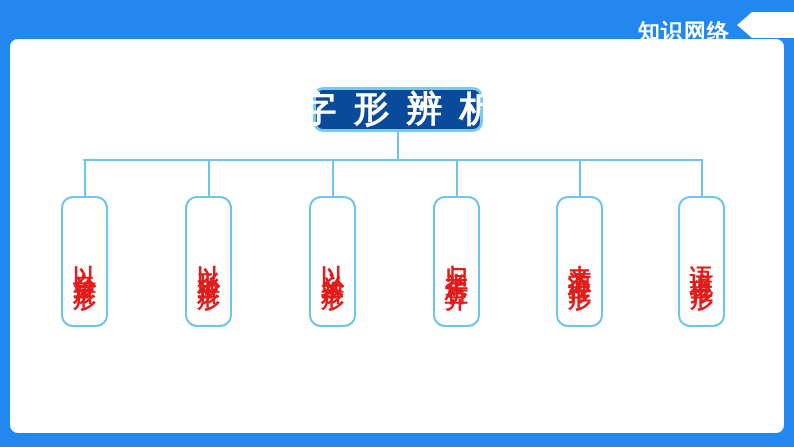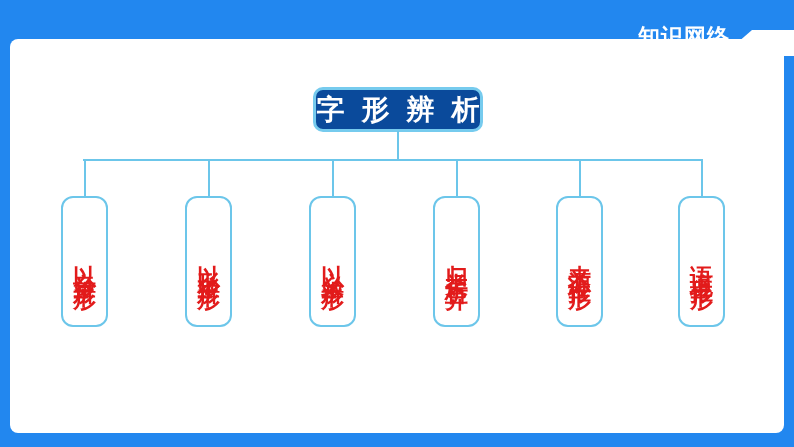--- a/index.html
+++ b/index.html
@@ -14,24 +14,24 @@
   .panel{
     position:absolute;
     left:10px;top:39px;
     width:774px;height:394px;
     background:#ffffff;
     border-radius:8px;
   }
   
   .banner{
     position:absolute;
-    top:0;right:0;
+    top:12px;right:0;
     height:56px;
     display:flex;
-    align-items:flex-end;
+    align-items:flex-start;
     gap:7px;
   }
   .banner-label{
     color:#ffffff;
     font-size:22px;
     font-weight:bold;
     letter-spacing:1px;
     line-height:39px;
     white-space:nowrap;
   }
@@ -44,21 +44,21 @@
     background:#0a4a9b;
     border:3px solid #76cbee;
     border-radius:10px;
     box-sizing:border-box;
     display:flex;
     align-items:center;
     justify-content:center;
   }
   .root-label{
     color:#ffffff;
-    font-size:28px;
+    font-size:36px;
     font-weight:bold;
     letter-spacing:17px;
     padding-left:17px;
     white-space:nowrap;
   }
   
   .cline{position:absolute;background:#6cc6ea;}
   .v-root{left:397px;top:131px;width:2px;height:29px;}
   .h-bus {left:83px; top:159px;width:620px;height:2px;}
   .drop  {top:160px;width:2px;height:37px;}

